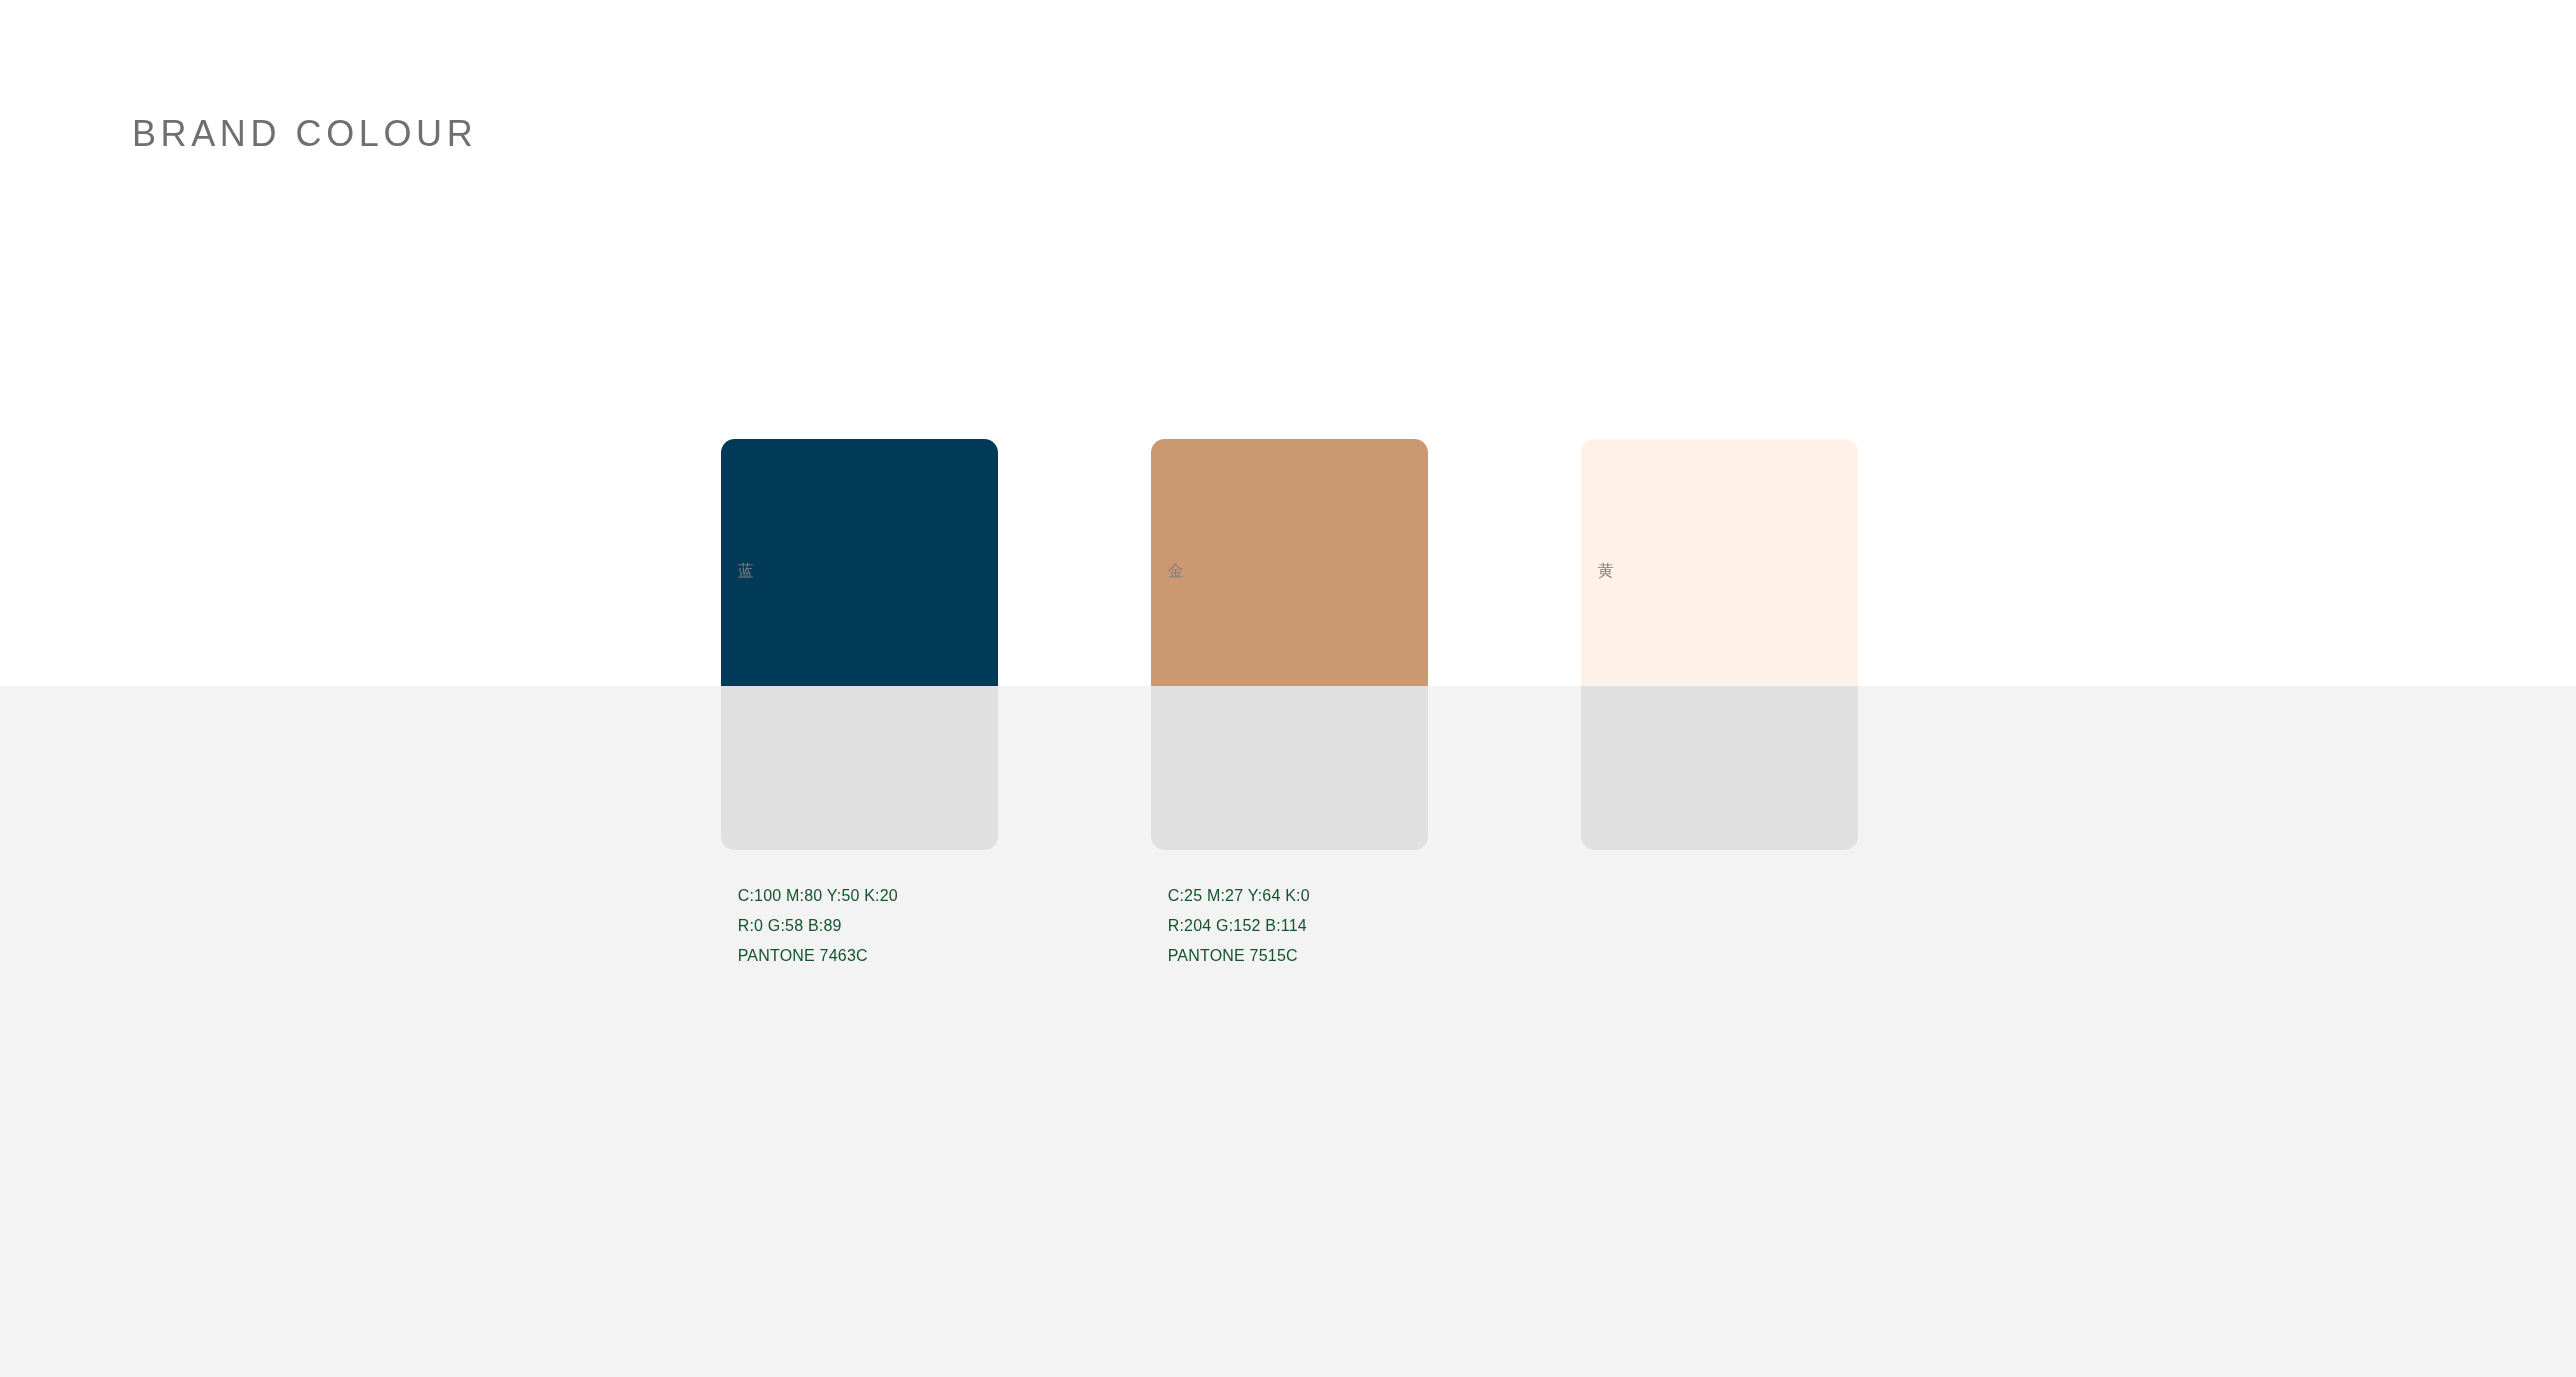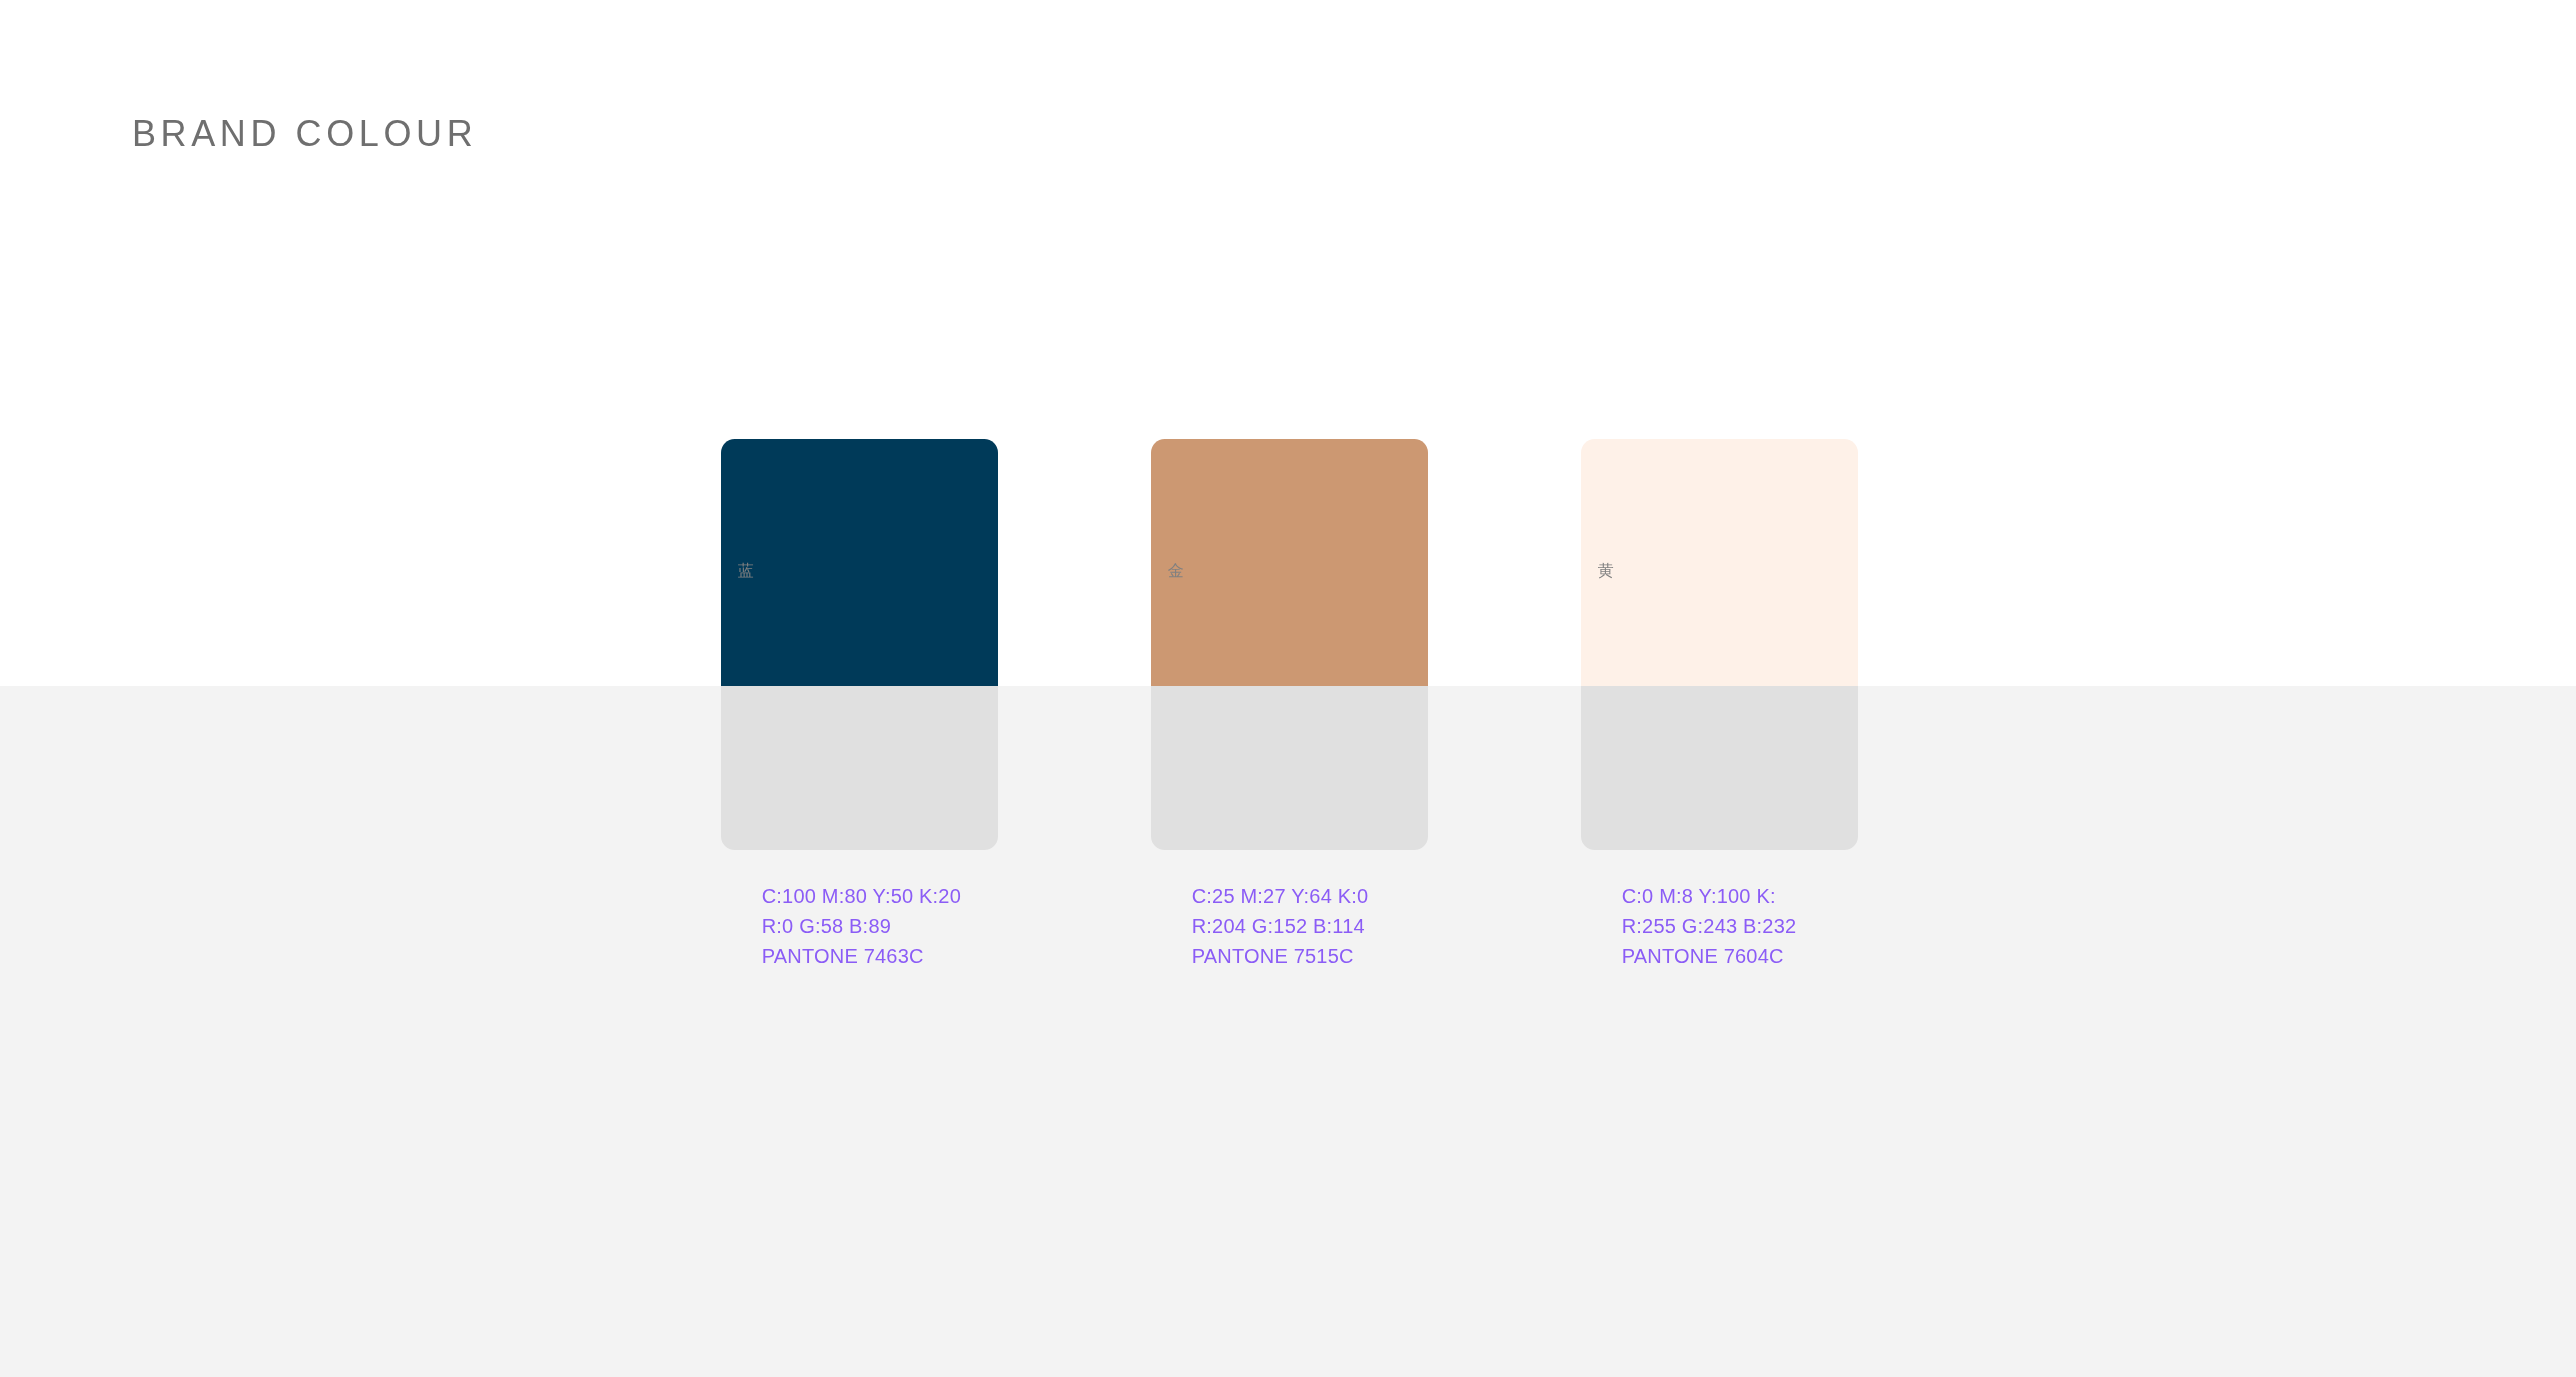--- a/index.html
+++ b/index.html
@@ -99,26 +99,25 @@
     font-family: "DejaVu Sans", "Liberation Sans", sans-serif;
   }
 
   .swatch-specs {
     position: absolute;
     left: 16.7px;
     top: 442px;
     width: 320px;
   }
   .spec-line {
-    font-size: 20px;
+    font-size: 16px;
     line-height: 30px;
-    color: #8b5cf6;
+    color: #14532d;
     white-space: nowrap;
     letter-spacing: 0.2px;
-    margin-left: 24px;
   }
 </style>
 </head>
 <body>
 
 <div id="page">
 
   <div class="bg-top" style="background: rgb(255, 255, 255);"></div>
   <div class="bg-bottom" style="background: rgb(243, 243, 243);"></div>
 
@@ -151,22 +150,17 @@
         <div class="spec-line">PANTONE 7515C</div>
       </div>
     </div>
 
     <div class="swatch swatch-3">
       <div class="swatch-card">
         <div class="swatch-colour" style="background: rgb(254, 241, 232);"></div>
         <div class="swatch-base" style="background: rgb(224, 224, 224);"></div>
         <div class="swatch-name">黄</div>
       </div>
-      <div class="swatch-specs">
-        <div class="spec-line">C:0  M:8  Y:100  K:</div>
-        <div class="spec-line">R:255  G:243  B:232</div>
-        <div class="spec-line">PANTONE 7604C</div>
-      </div>
     </div>
 
   </div>
 </div>
 
 
 </body></html>

